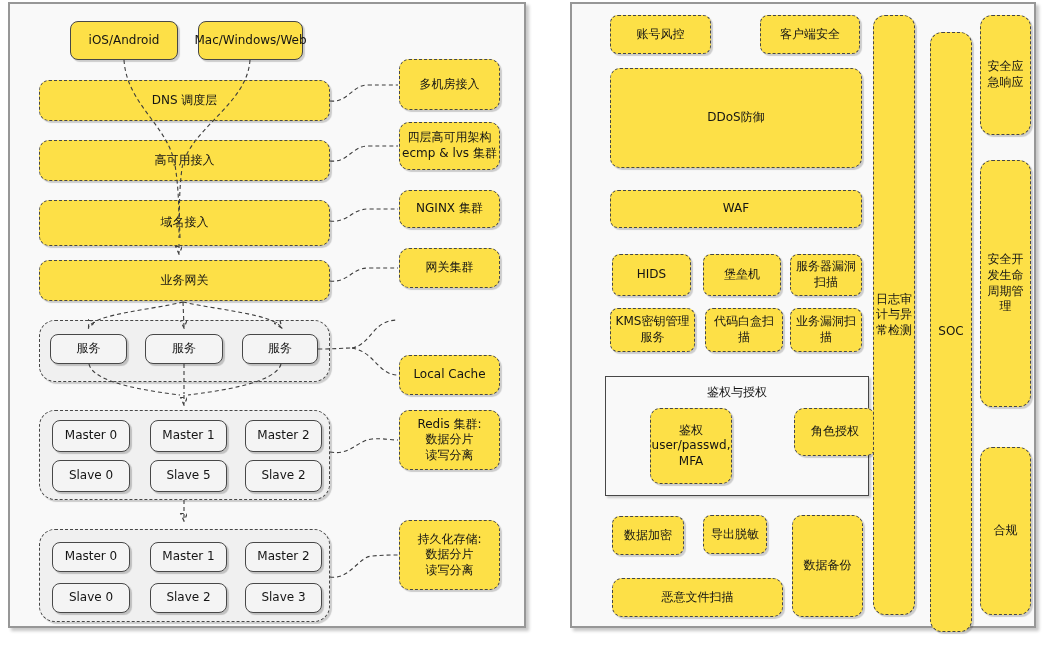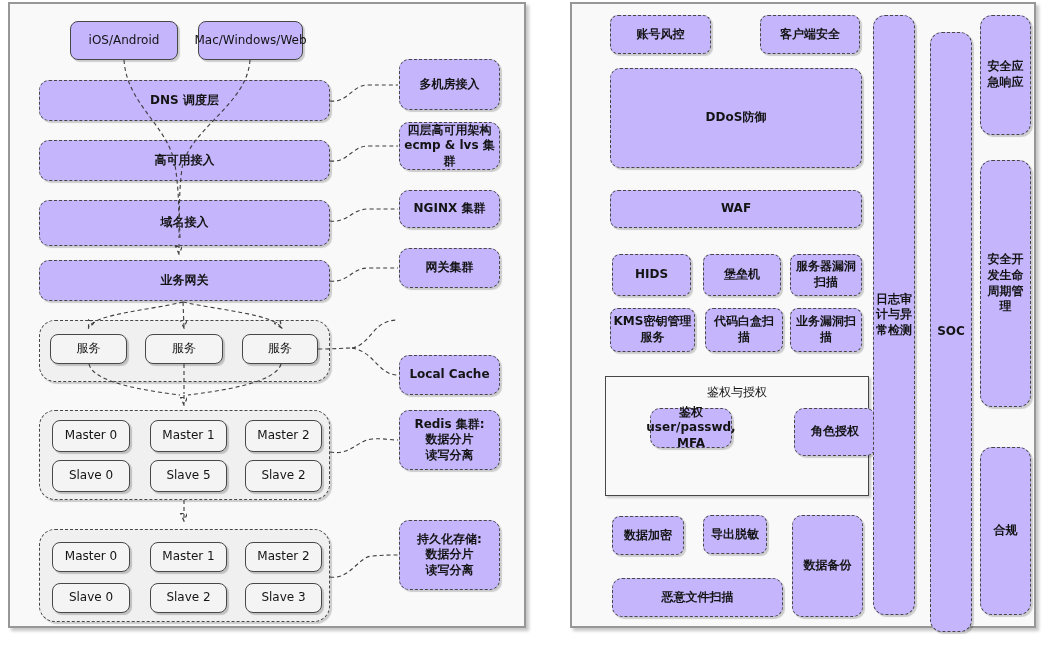--- a/index.html
+++ b/index.html
@@ -12,25 +12,25 @@
   .stage{position:absolute;inset:0;}
   .panel{
     position:absolute;box-sizing:border-box;
     background:#f9f9f9;border:2px solid #979797;
     box-shadow:3px 3px 3px rgba(0,0,0,0.22);
   }
   .n{
     position:absolute;box-sizing:border-box;
     display:flex;align-items:center;justify-content:center;
     text-align:center;font-size:12px;line-height:1.3;
-    background:#c4b5fd;border:1px solid #474747;
+    background:#fde047;border:1px solid #474747;
     box-shadow:2px 2px 1px rgba(0,0,0,0.18);
     white-space:pre-line;padding:1px 2px;
   }
-  .dashed{border-style:dashed;font-weight:bold;}
+  .dashed{border-style:dashed;}
   .r8{border-radius:8px;}
   .r10{border-radius:10px;}
   .r12{border-radius:12px;}
   .r14{border-radius:16px;}
   .group{background:#f0f0f0;}
   .inner{background:#f4f4f4;box-shadow:2px 2px 1px rgba(0,0,0,0.20);}
   .authc{
     position:absolute;box-sizing:border-box;
     background:#f9f9f9;border:1.5px solid #474747;
     box-shadow:2px 2px 2px rgba(0,0,0,0.18);
@@ -104,21 +104,21 @@
   <div class="n dashed r8" style="left:610px;top:308px;width:85px;height:44px">KMS密钥管理
 服务</div>
   <div class="n dashed r8" style="left:705px;top:308px;width:78px;height:44px">代码白盒扫
 描</div>
   <div class="n dashed r8" style="left:790px;top:308px;width:72px;height:44px">业务漏洞扫
 描</div>
 
   <div class="authc" style="left:605px;top:376px;width:264px;height:120px">
     <div class="auth-title">鉴权与授权</div>
   </div>
-  <div class="n dashed r10" style="left:650px;top:408px;width:82px;height:40px">鉴权
+  <div class="n dashed r10" style="left:650px;top:408px;width:82px;height:76px">鉴权
 user/passwd,
 MFA</div>
   <div class="n dashed r10" style="left:794px;top:408px;width:82px;height:48px">角色授权</div>
 
   <div class="n dashed r8" style="left:612px;top:516px;width:72px;height:39px">数据加密</div>
   <div class="n dashed r8" style="left:703px;top:515px;width:64px;height:39px">导出脱敏</div>
   <div class="n dashed r10" style="left:792px;top:515px;width:71px;height:102px">数据备份</div>
   <div class="n dashed r10" style="left:612px;top:578px;width:171px;height:39px">恶意文件扫描</div>
 
   <div class="n dashed r12" style="left:873px;top:15px;width:42px;height:600px">日志审

